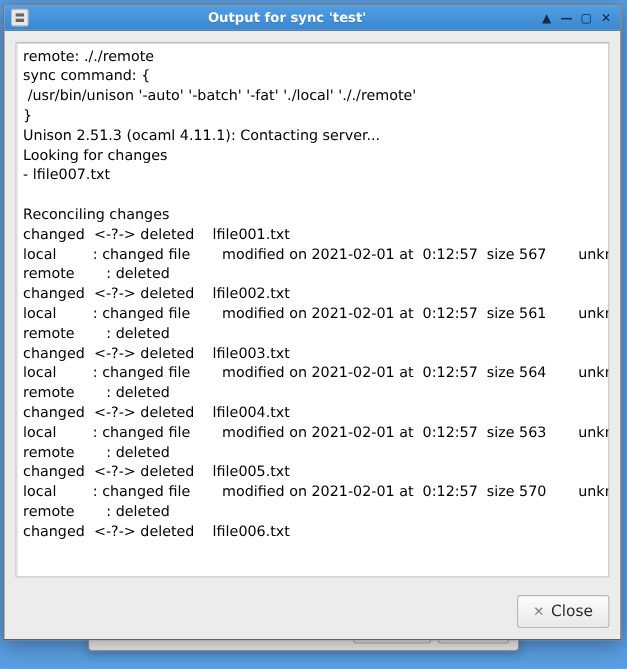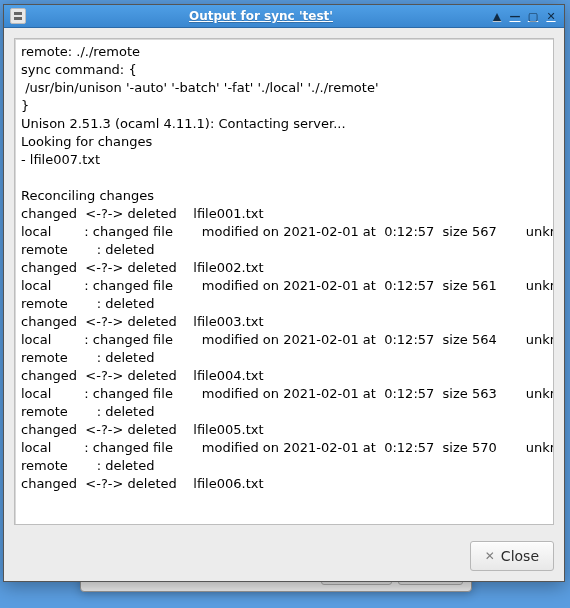--- a/index.html
+++ b/index.html
@@ -60,21 +60,20 @@
   .titlebar {
     height: 22px;
     background: linear-gradient(#4f9fe6,#3a87d0);
     border-bottom: 1px solid #2b6aa8;
     display: flex;
     align-items: center;
     color: #fff;
     font-size: 12px;
     font-weight: bold;
     position: relative;
-    text-decoration: underline;
   }
   .titlebar .sysicon {
     width: 14px;
     height: 14px;
     margin: 0 6px;
     background: #e8e8e8;
     border: 1px solid #bcbcbc;
     border-radius: 2px;
     display:flex;align-items:center;justify-content:center;
   }

